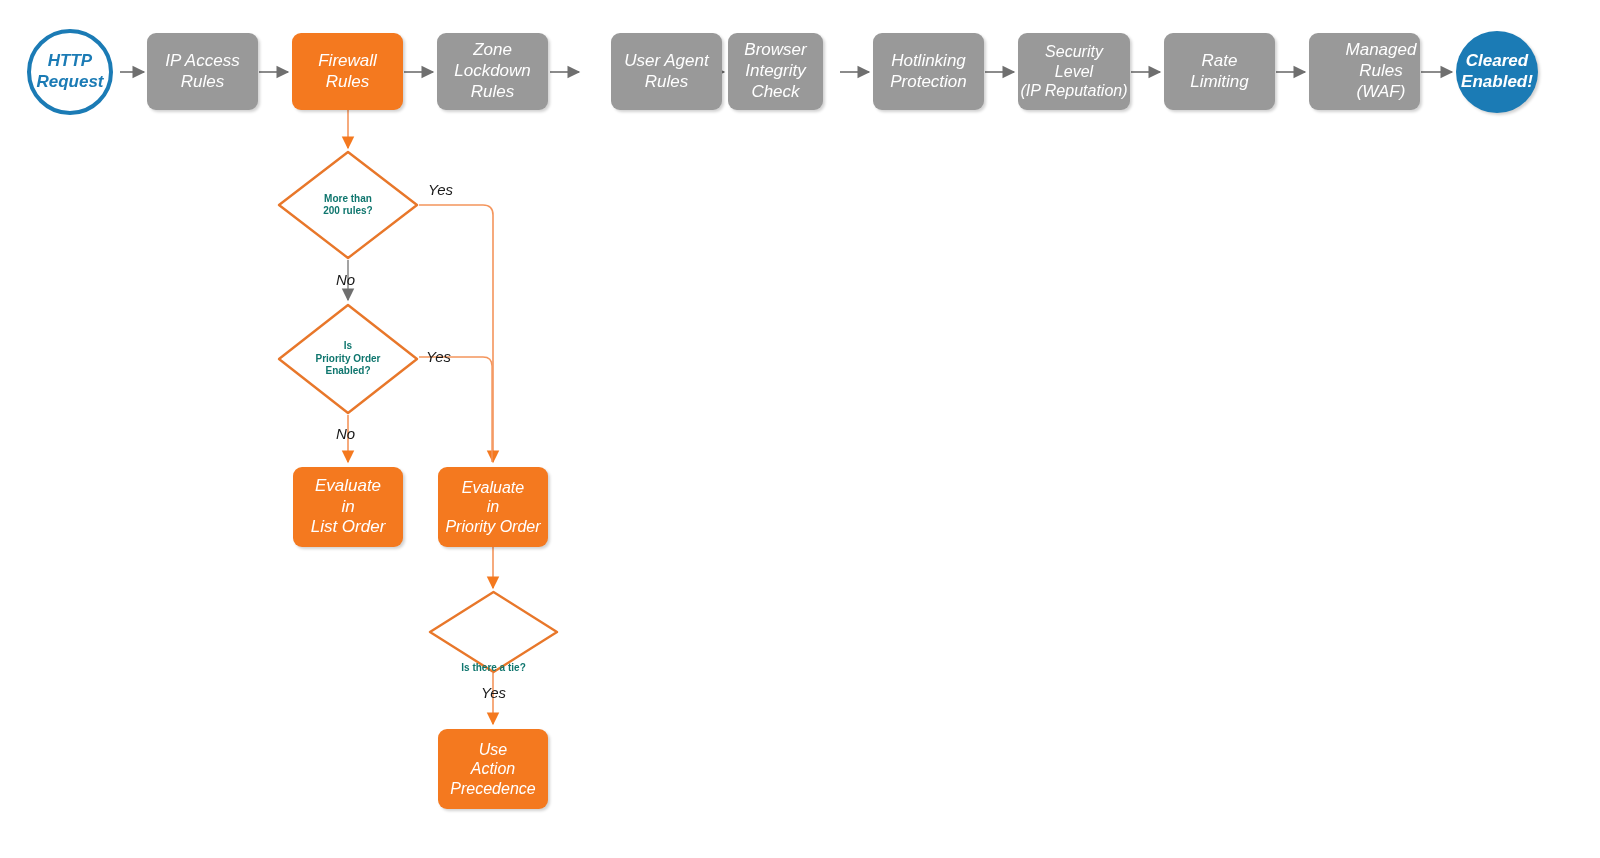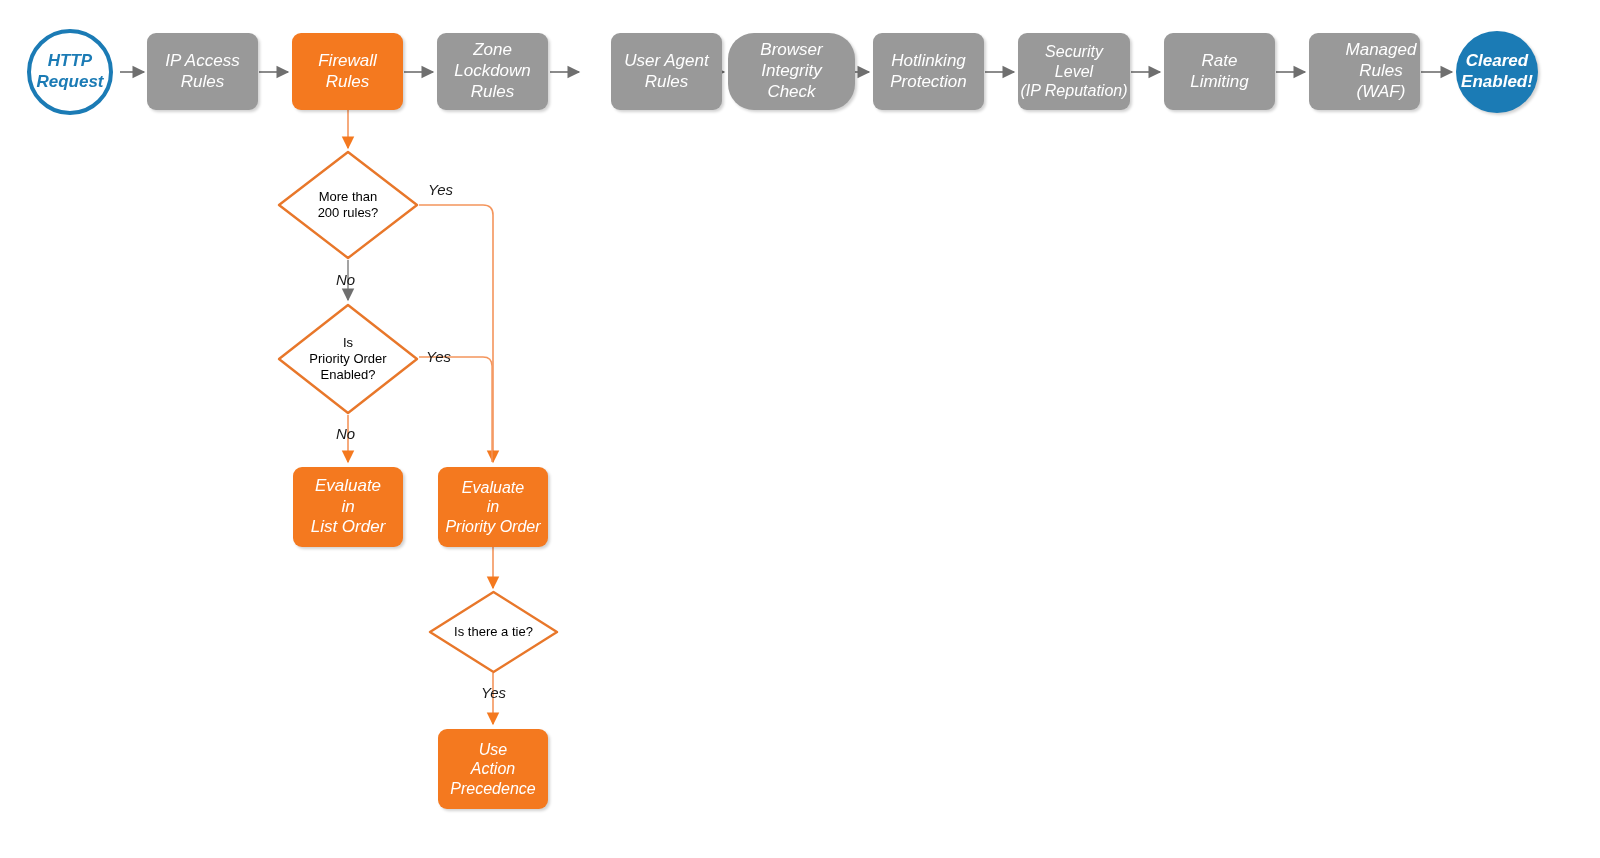--- a/index.html
+++ b/index.html
@@ -70,25 +70,26 @@
     justify-content: center;
   }
   .decision > svg {
     position: absolute;
     left: 0; top: 0;
     width: 100%; height: 100%;
   }
   .decision .dlabel {
     position: relative;
     z-index: 2;
-    font-size: 13px;
-    color: #000000;
+    font-size: 10px;
+    color: #0f766e;
     text-align: center;
     line-height: 1.25;
     white-space: pre-line;
+    font-weight: bold;
   }
 
   
   .edge-label {
     position: absolute;
     font-style: italic;
     font-size: 15px;
     color: #1a1a1a;
     white-space: nowrap;
   }
@@ -156,21 +157,21 @@
     <span class="nodetext">Zone
 Lockdown
 Rules</span>
   </div>
 
   <div class="node proc gray" style="left:583px; top:33px; width:111px; height:77px;margin-left:28px;">
     <span class="nodetext">User Agent
 Rules</span>
   </div>
 
-  <div class="node proc gray" style="left:728px; top:33px; width:127px; height:77px;border-radius:26px;">
+  <div class="node proc gray" style="left:728px; top:33px; width:95px; height:77px;">
     <span class="nodetext">Browser
 Integrity
 Check</span>
   </div>
 
   <div class="node proc gray" style="left:873px; top:33px; width:111px; height:77px;">
     <span class="nodetext">Hotlinking
 Protection</span>
   </div>
 
@@ -206,21 +207,21 @@
 
   <div class="decision" style="left:277px; top:303px; width:142px; height:112px;">
     <svg viewBox="0 0 142 112" preserveAspectRatio="none">
       <polygon points="71,2 140,56 71,110 2,56" fill="#ffffff" stroke="#E8772A" stroke-width="2.4" stroke-linejoin="round"></polygon>
     </svg>
     <span class="dlabel">Is
 Priority Order
 Enabled?</span>
   </div>
 
-  <div class="decision" style="left:428px; top:590px; width:131px; height:84px;">
+  <div class="decision" style="left:428px; top:590px; width:131px; height:84px;align-items:flex-end;">
     <svg viewBox="0 0 131 84" preserveAspectRatio="none">
       <polygon points="65.5,2 129,42 65.5,82 2,42" fill="#ffffff" stroke="#E8772A" stroke-width="2.4" stroke-linejoin="round"></polygon>
     </svg>
     <span class="dlabel">Is there a tie?</span>
   </div>
 
   <div class="node proc orange" style="left:293px; top:467px; width:110px; height:80px;">
     <span class="nodetext">Evaluate
 in
 List Order</span>

